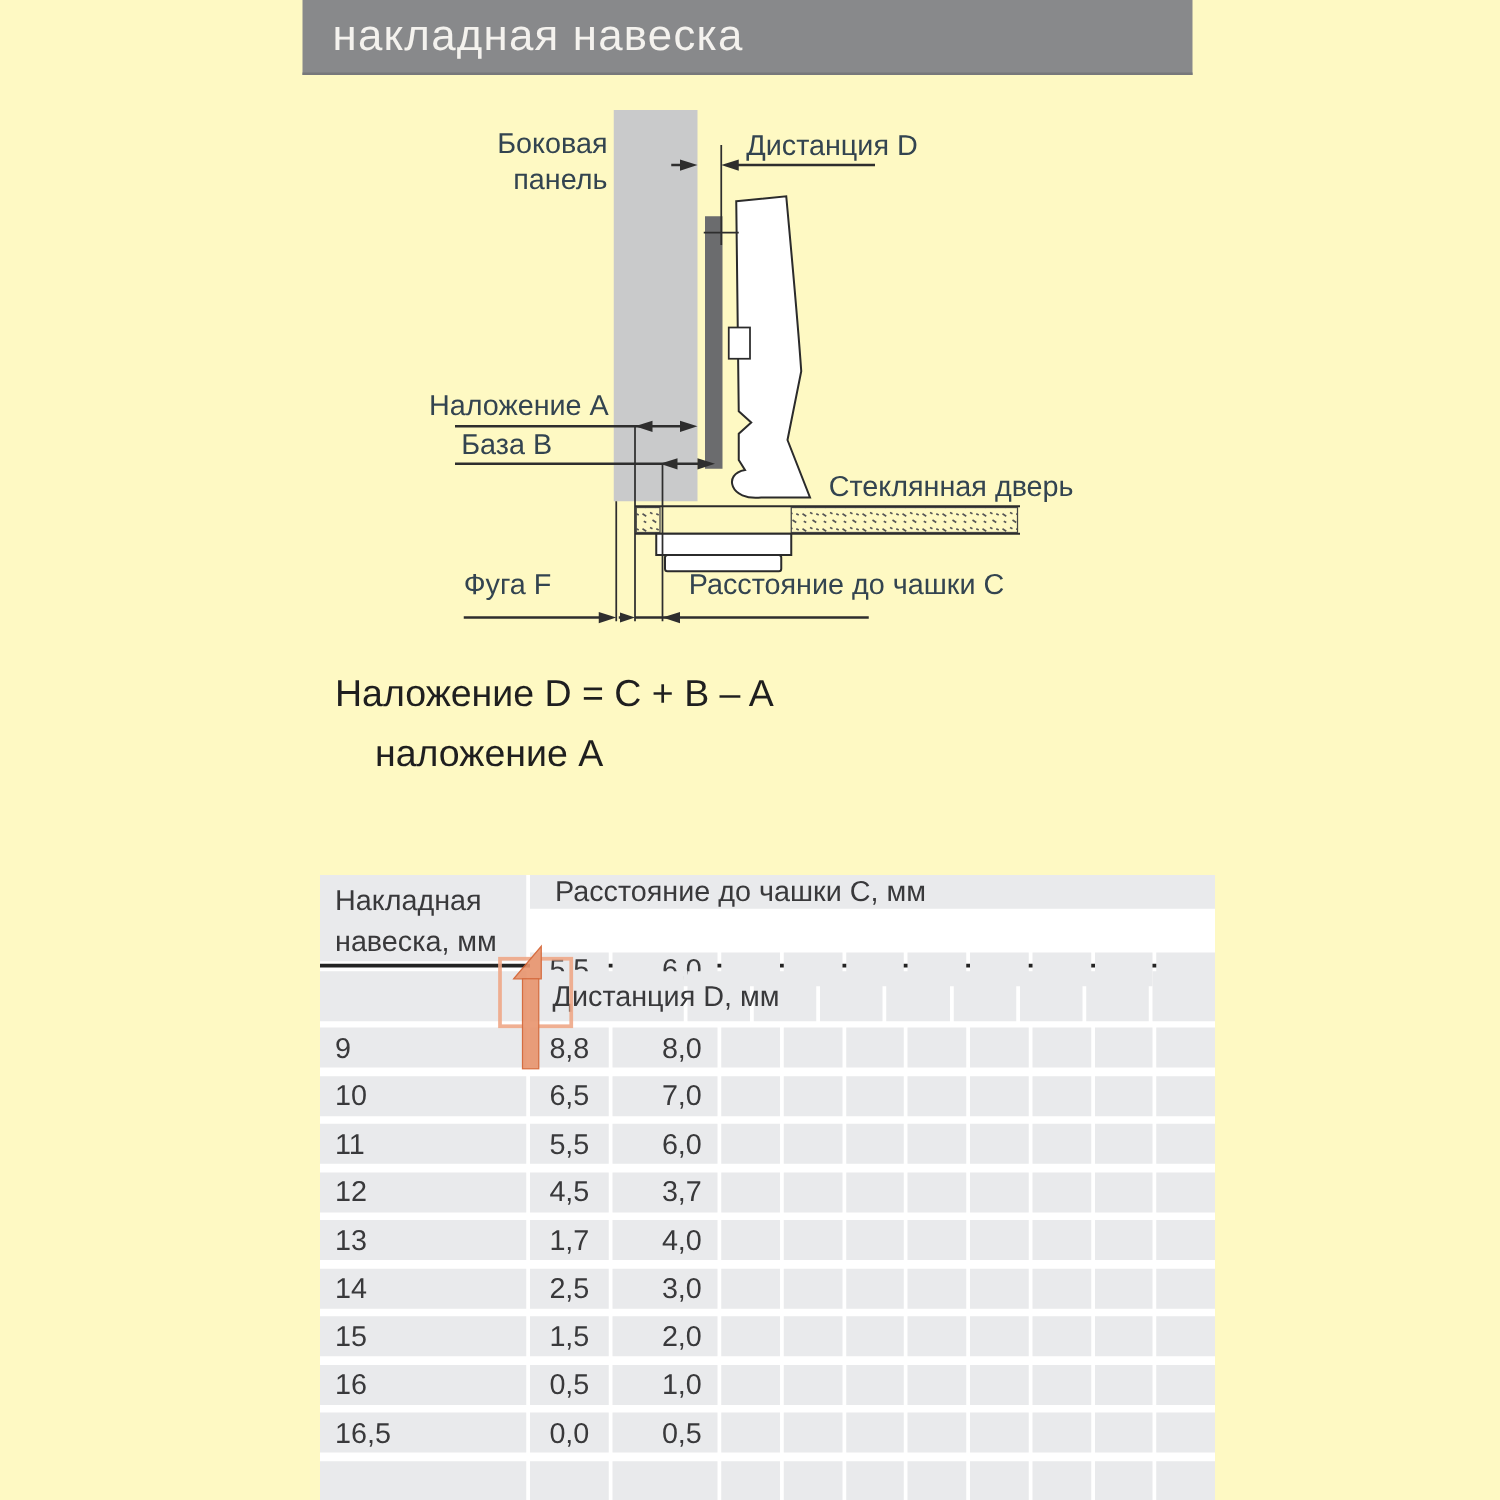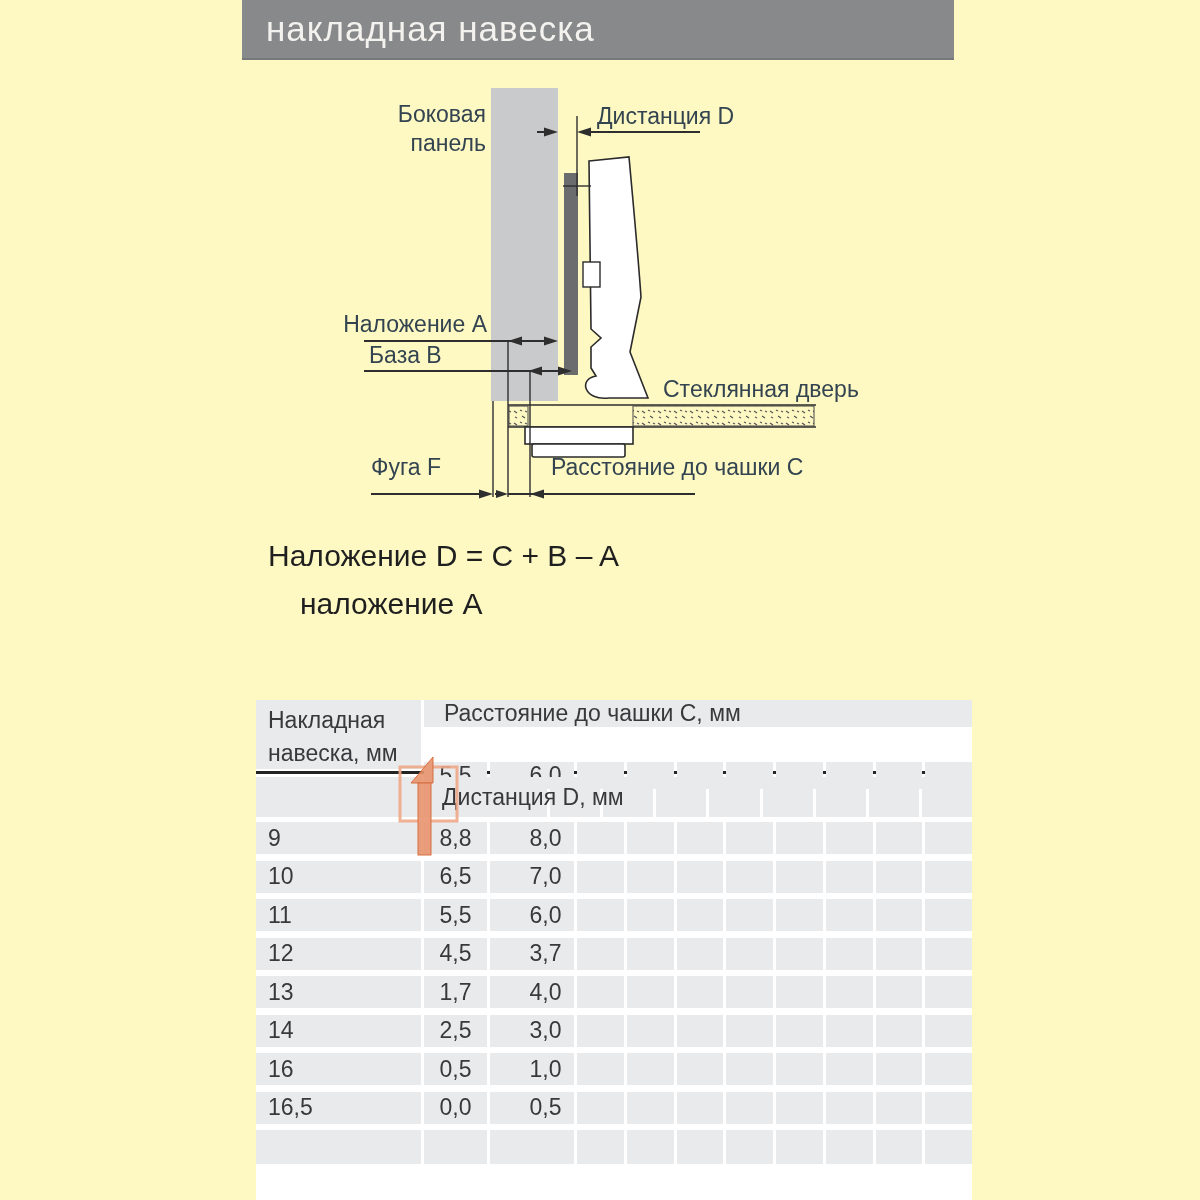--- a/index.html
+++ b/index.html
@@ -244,20 +244,33 @@
       <div class="fc"></div>
         <div class="fc"></div>
         <div class="fc"></div>
         <div class="fc"></div>
         <div class="fc"></div>
         <div class="fc"></div>
         <div class="fc"></div>
         <div class="fc"></div>
     </div>
     <div class="trow">
+      <div class="cell left">15</div>
+      <div class="cell v1">1,5</div>
+      <div class="cell v2">2,0</div>
+      <div class="fc"></div>
+        <div class="fc"></div>
+        <div class="fc"></div>
+        <div class="fc"></div>
+        <div class="fc"></div>
+        <div class="fc"></div>
+        <div class="fc"></div>
+        <div class="fc"></div>
+    </div>
+    <div class="trow">
       <div class="cell left">16</div>
       <div class="cell v1">0,5</div>
       <div class="cell v2">1,0</div>
       <div class="fc"></div>
         <div class="fc"></div>
         <div class="fc"></div>
         <div class="fc"></div>
         <div class="fc"></div>
         <div class="fc"></div>
         <div class="fc"></div>

